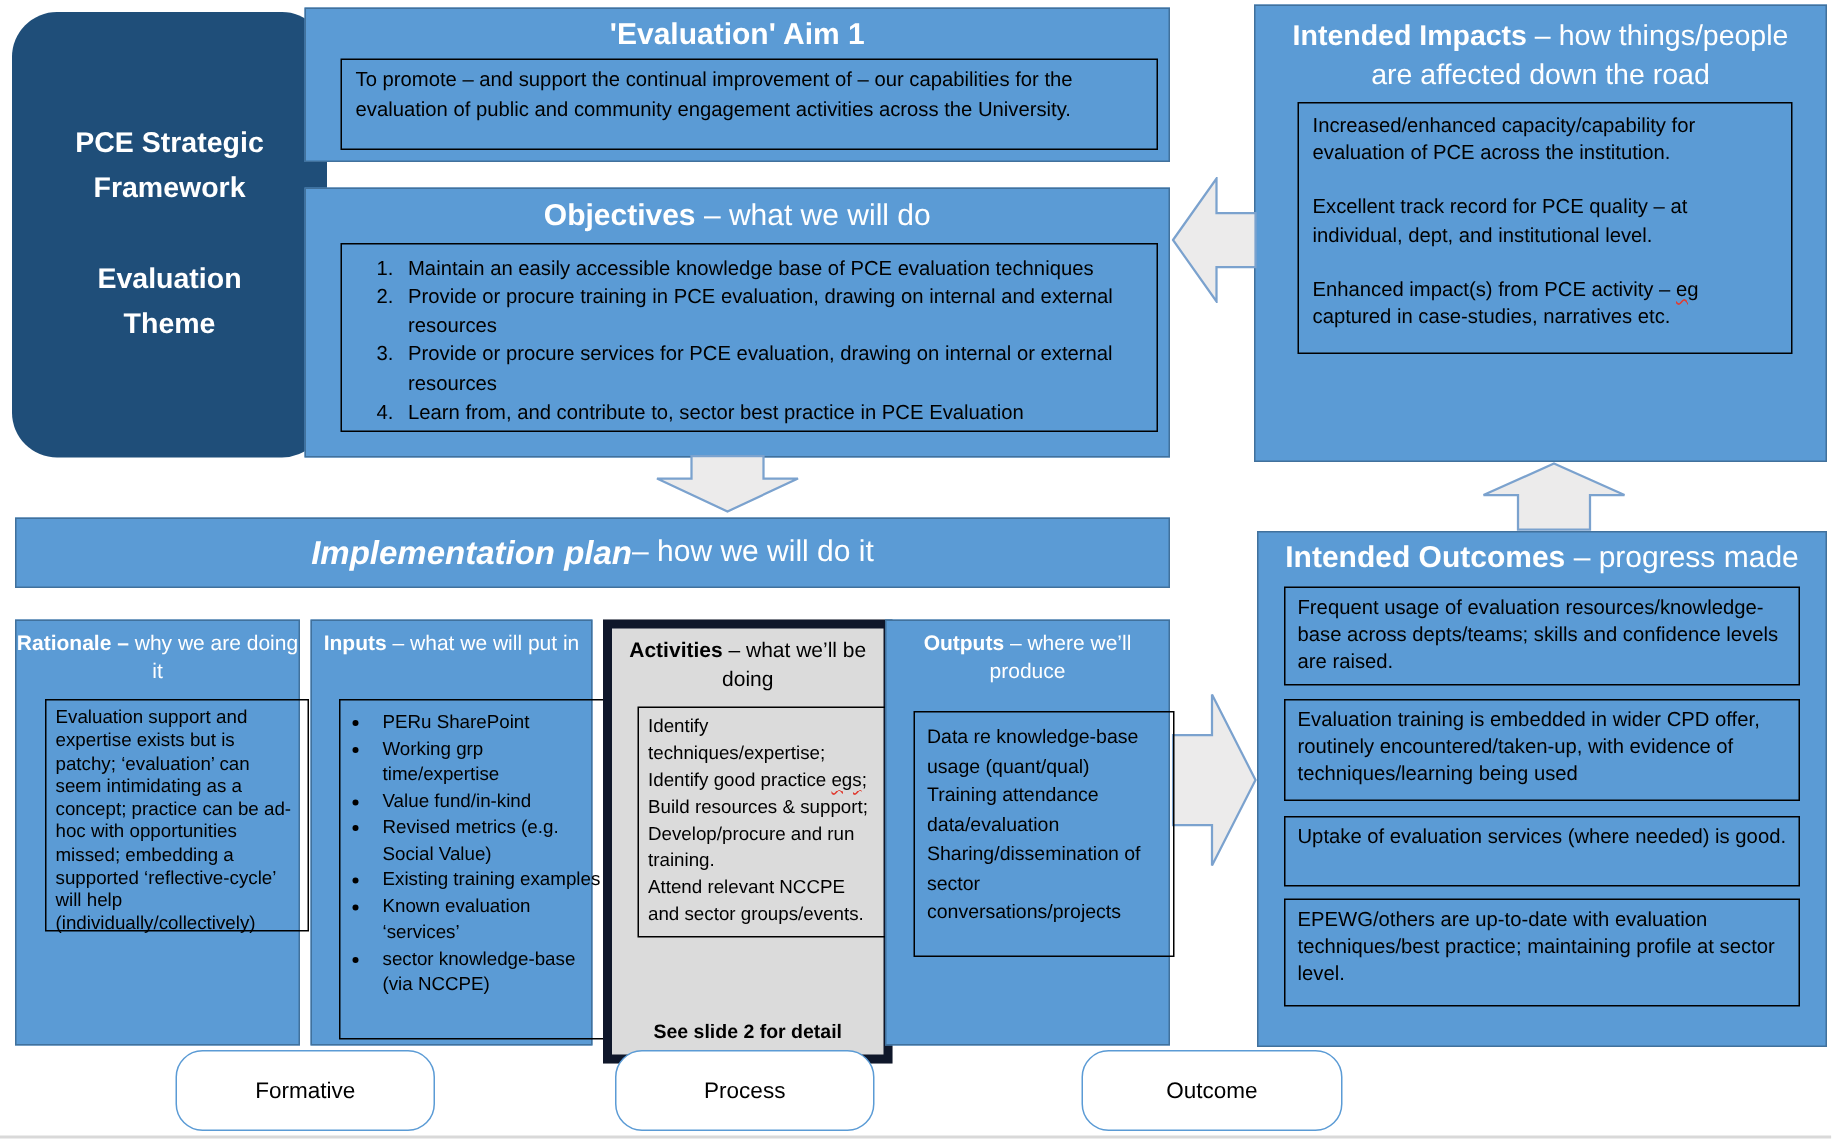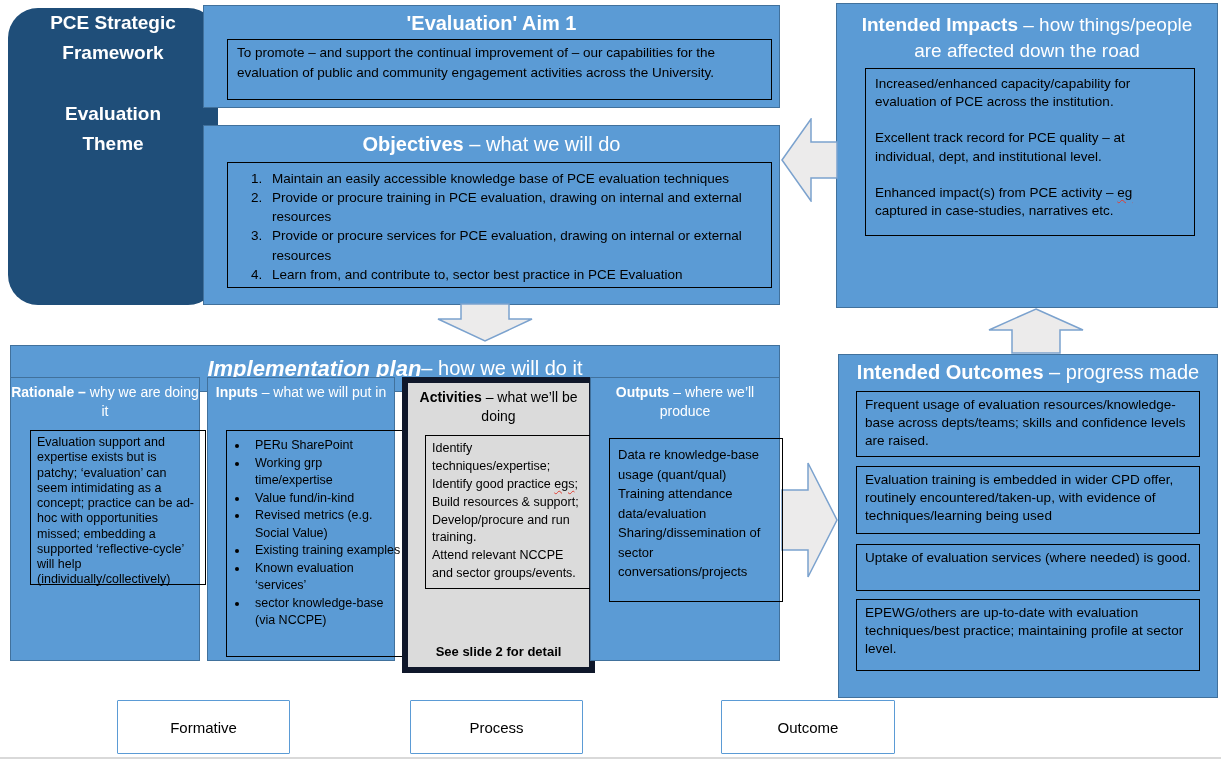--- a/index.html
+++ b/index.html
@@ -7,21 +7,21 @@
   #slide{position:relative;width:1221px;height:762px;background:#ffffff;overflow:hidden;}
 
   .panel{position:absolute;background:#5B9BD5;border:1px solid #41719C;box-sizing:border-box;color:#ffffff;}
   .inner-box{position:absolute;border:1.5px solid #000;box-sizing:border-box;color:#000;margin-left:12px;}
   .ttl{text-align:center;}
   .b{font-weight:700;}
   .squiggle{text-decoration:underline;text-decoration-style:wavy;text-decoration-color:#e03c31;text-decoration-thickness:1px;text-underline-offset:2px;}
 
   
   #sidebar{position:absolute;left:8px;top:8px;width:210px;height:297px;background:#1F4E79;border-radius:30px;color:#fff;
-           display:flex;flex-direction:column;align-items:center;justify-content:flex-start;text-align:center;}
+           display:flex;flex-direction:column;align-items:center;justify-content:center;text-align:center;}
   #sidebar .line{font-weight:700;font-size:19px;line-height:1.6;width:150px;}
   #sidebar .gap{height:30px;}
 
   
   #aim{left:203px;top:5px;width:577px;height:103px;}
   #aim .ttl{font-size:20px;font-weight:700;margin-top:6px;}
   #aim .inner-box{left:11px;top:33px;width:545px;height:61px;font-size:13.5px;line-height:1.45;padding:3px 9px;}
 
   
   #objectives{left:203px;top:125px;width:577px;height:180px;}
@@ -35,21 +35,21 @@
   #impacts .ttl{font-size:19px;line-height:1.35;margin-top:8px;padding:0 10px;}
   #impacts .inner-box{left:16px;top:64px;width:330px;height:168px;font-size:13.5px;line-height:1.35;padding:6px 9px;}
   #impacts p{margin:0 0 18px 0;}
 
   
   #impl{left:10px;top:345px;width:770px;height:47px;display:flex;align-items:center;justify-content:center;}
   #impl .t1{font-size:22px;font-weight:700;font-style:italic;}
   #impl .t2{font-size:20px;font-weight:400;}
 
   
-  .col{position:absolute;top:377px;height:284px;}
+  .col{position:absolute;top:413px;height:284px;}
   .col .hdr{text-align:center;font-size:14px;line-height:1.35;padding-top:5px;}
   #col-rationale{left:10px;width:190px;}
   #col-inputs{left:207px;width:188px;}
   #col-activities{left:402px;width:181px;background:#DBDBDB;border:6px solid #0f172a;color:#000;}
   #col-outputs{left:590px;width:190px;}
   #col-rationale .inner-box{left:7px;top:52px;width:176px;height:155px;font-size:12.5px;line-height:1.22;padding:4px 6px;}
   #col-inputs .inner-box{left:6px;top:52px;width:177px;height:227px;font-size:12.5px;}
   #col-inputs ul{margin:6px 0 0 0;padding-left:22px;line-height:1.4;}
   #col-inputs li{padding-left:6px;}
   #col-activities .inner-box{left:5px;top:52px;width:168px;height:154px;font-size:12.5px;line-height:1.43;padding:4px 6px;border-width:1px;}
@@ -63,21 +63,21 @@
                   margin:0 auto;width:344px;font-size:13.5px;line-height:1.35;padding:4px 8px;}
   #outcomes .obox1{margin-top:7px;height:66px;}
   #outcomes .obox2{margin-top:9px;height:68px;}
   #outcomes .obox3{margin-top:10px;height:47px;}
   #outcomes .obox4{margin-top:8px;height:72px;}
 
   
   .arrow{position:absolute;}
 
   
-  .tag{position:absolute;top:700px;height:54px;background:#fff;border:1px solid #5B9BD5;border-radius:1px;
+  .tag{position:absolute;top:700px;height:54px;background:#fff;border:1px solid #5B9BD5;border-radius:18px;
        box-sizing:border-box;display:flex;align-items:center;justify-content:center;font-size:15px;color:#000;}
   #tag-formative{left:117px;width:173px;}
   #tag-process{left:410px;width:173px;}
   #tag-outcome{left:721px;width:174px;}
 
   #bottom-rule{position:absolute;left:0;top:757px;width:1221px;height:2px;background:#D9D9D9;}
 </style>
 </head>
 <body>
 

